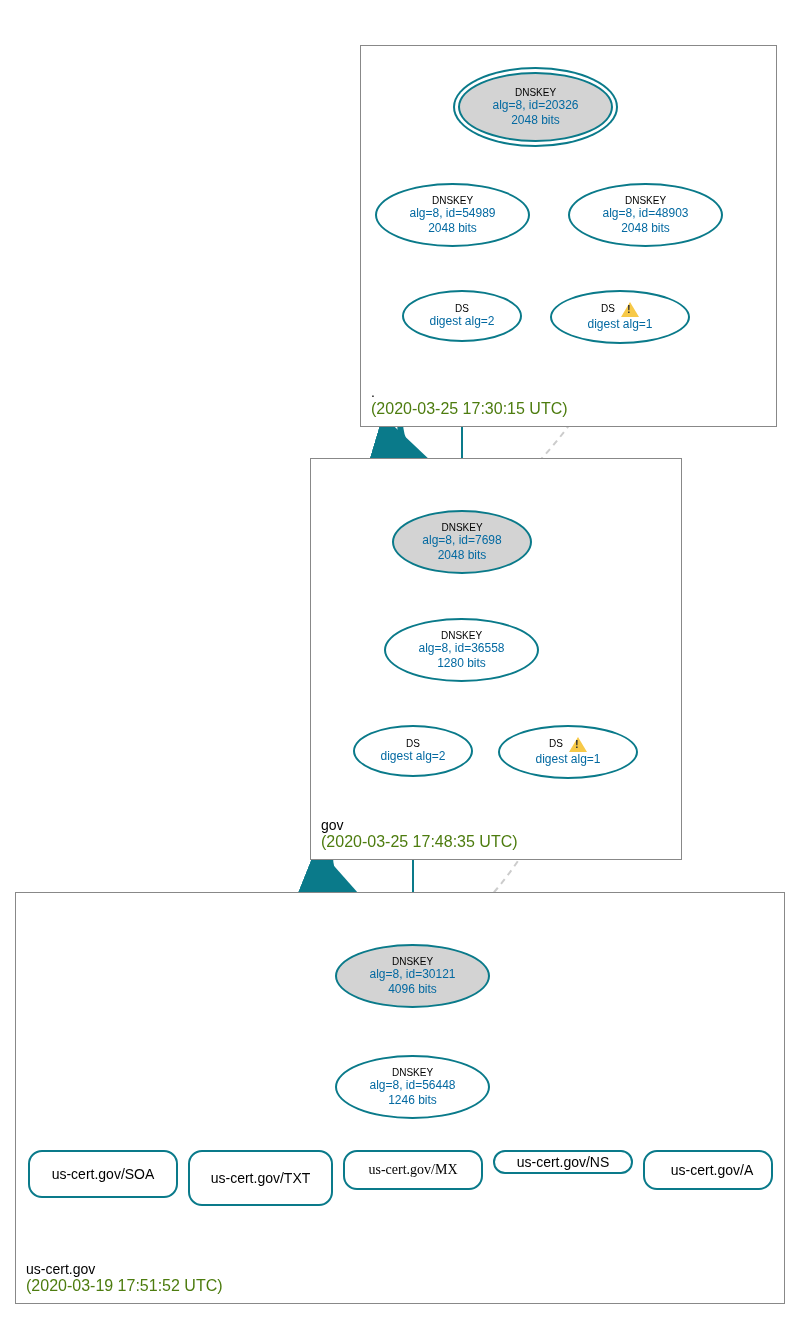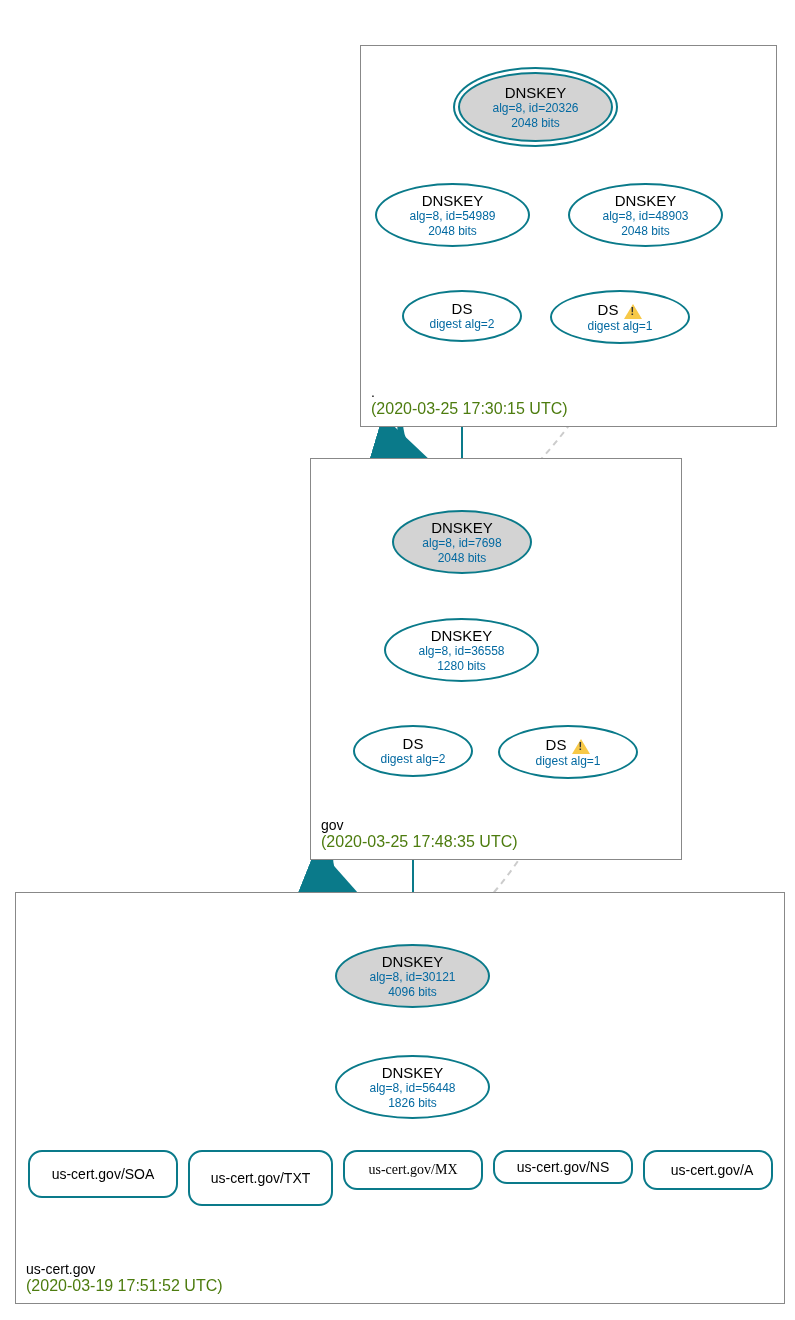--- a/index.html
+++ b/index.html
@@ -44,21 +44,21 @@
   .node.rounded {
     border-radius: 14px;
   }
   .node.filled {
     background: #d3d3d3;
   }
   .node.double-border {
     box-shadow: 0 0 0 3px #fff, 0 0 0 5px #0a7a8a;
   }
   .node-title {
-    font-size: 15px;
+    font-size: 10px;
     color: #000;
   }
   .node-sub {
     font-size: 12px;
     color: #0369a1;
     line-height: 1.2;
   }
   .warn-icon {
     display: inline-block;
     width: 0;
@@ -222,30 +222,30 @@
 
 <div class="node ellipse filled" style="left:335px; top:944px; width:155px; height:64px;">
   <div class="node-title">DNSKEY</div>
   <div class="node-sub">alg=8, id=30121</div>
   <div class="node-sub">4096 bits</div>
 </div>
 
 <div class="node ellipse" style="left:335px; top:1055px; width:155px; height:64px;">
   <div class="node-title">DNSKEY</div>
   <div class="node-sub">alg=8, id=56448</div>
-  <div class="node-sub">1826 bits</div>
+  <div class="node-sub">1246 bits</div>
 </div>
 
 <div class="node rounded" style="left:28px; top:1150px; width:150px; height:48px;">
   <div class="node-title" style="font-size:14px;">us-cert.gov/SOA</div>
 </div>
 <div class="node rounded" style="left:188px; top:1150px; width:145px; height:56px;">
   <div class="node-title" style="font-size:14px;">us-cert.gov/TXT</div>
 </div>
 <div class="node rounded" style="left:343px; top:1150px; width:140px; height:40px;">
   <div class="node-title" style="font-size:14px;font-family:Liberation Serif, serif;">us-cert.gov/MX</div>
 </div>
-<div class="node rounded" style="left:493px; top:1150px; width:140px; height:34px;">
+<div class="node rounded" style="left:493px; top:1150px; width:140px; height:24px;">
   <div class="node-title" style="font-size:14px;">us-cert.gov/NS</div>
 </div>
 <div class="node rounded" style="left:643px; top:1150px; width:130px; height:40px;padding-left:8px;">
   <div class="node-title" style="font-size:14px;">us-cert.gov/A</div>
 </div>
 
 </body></html>

